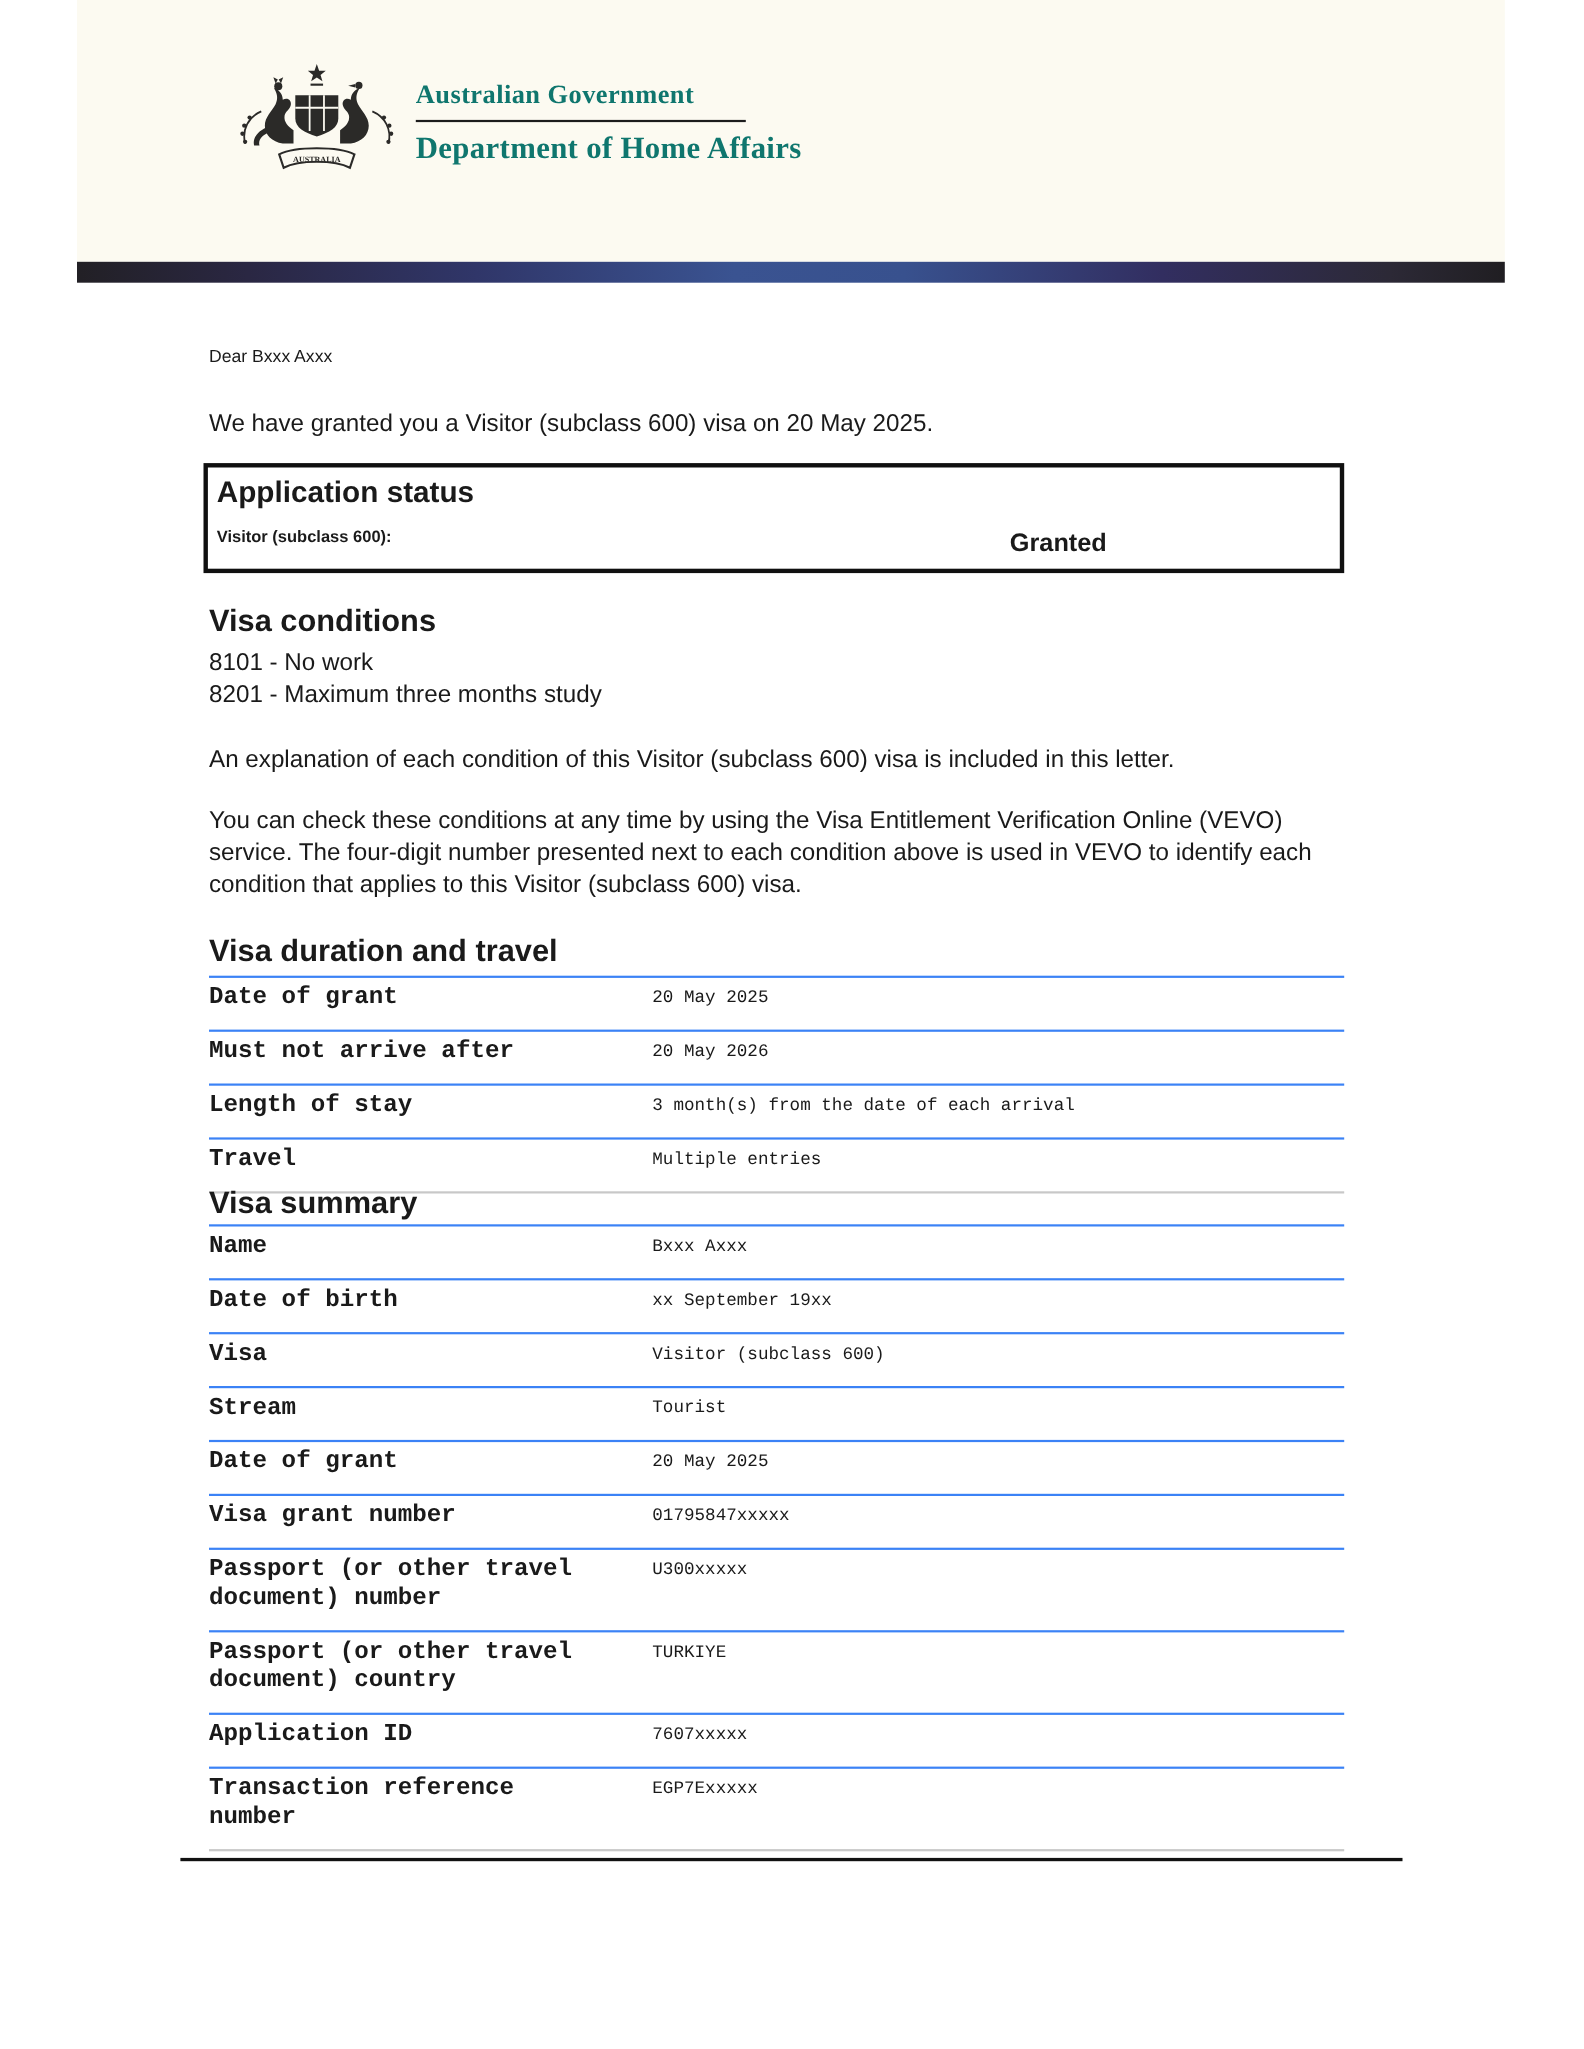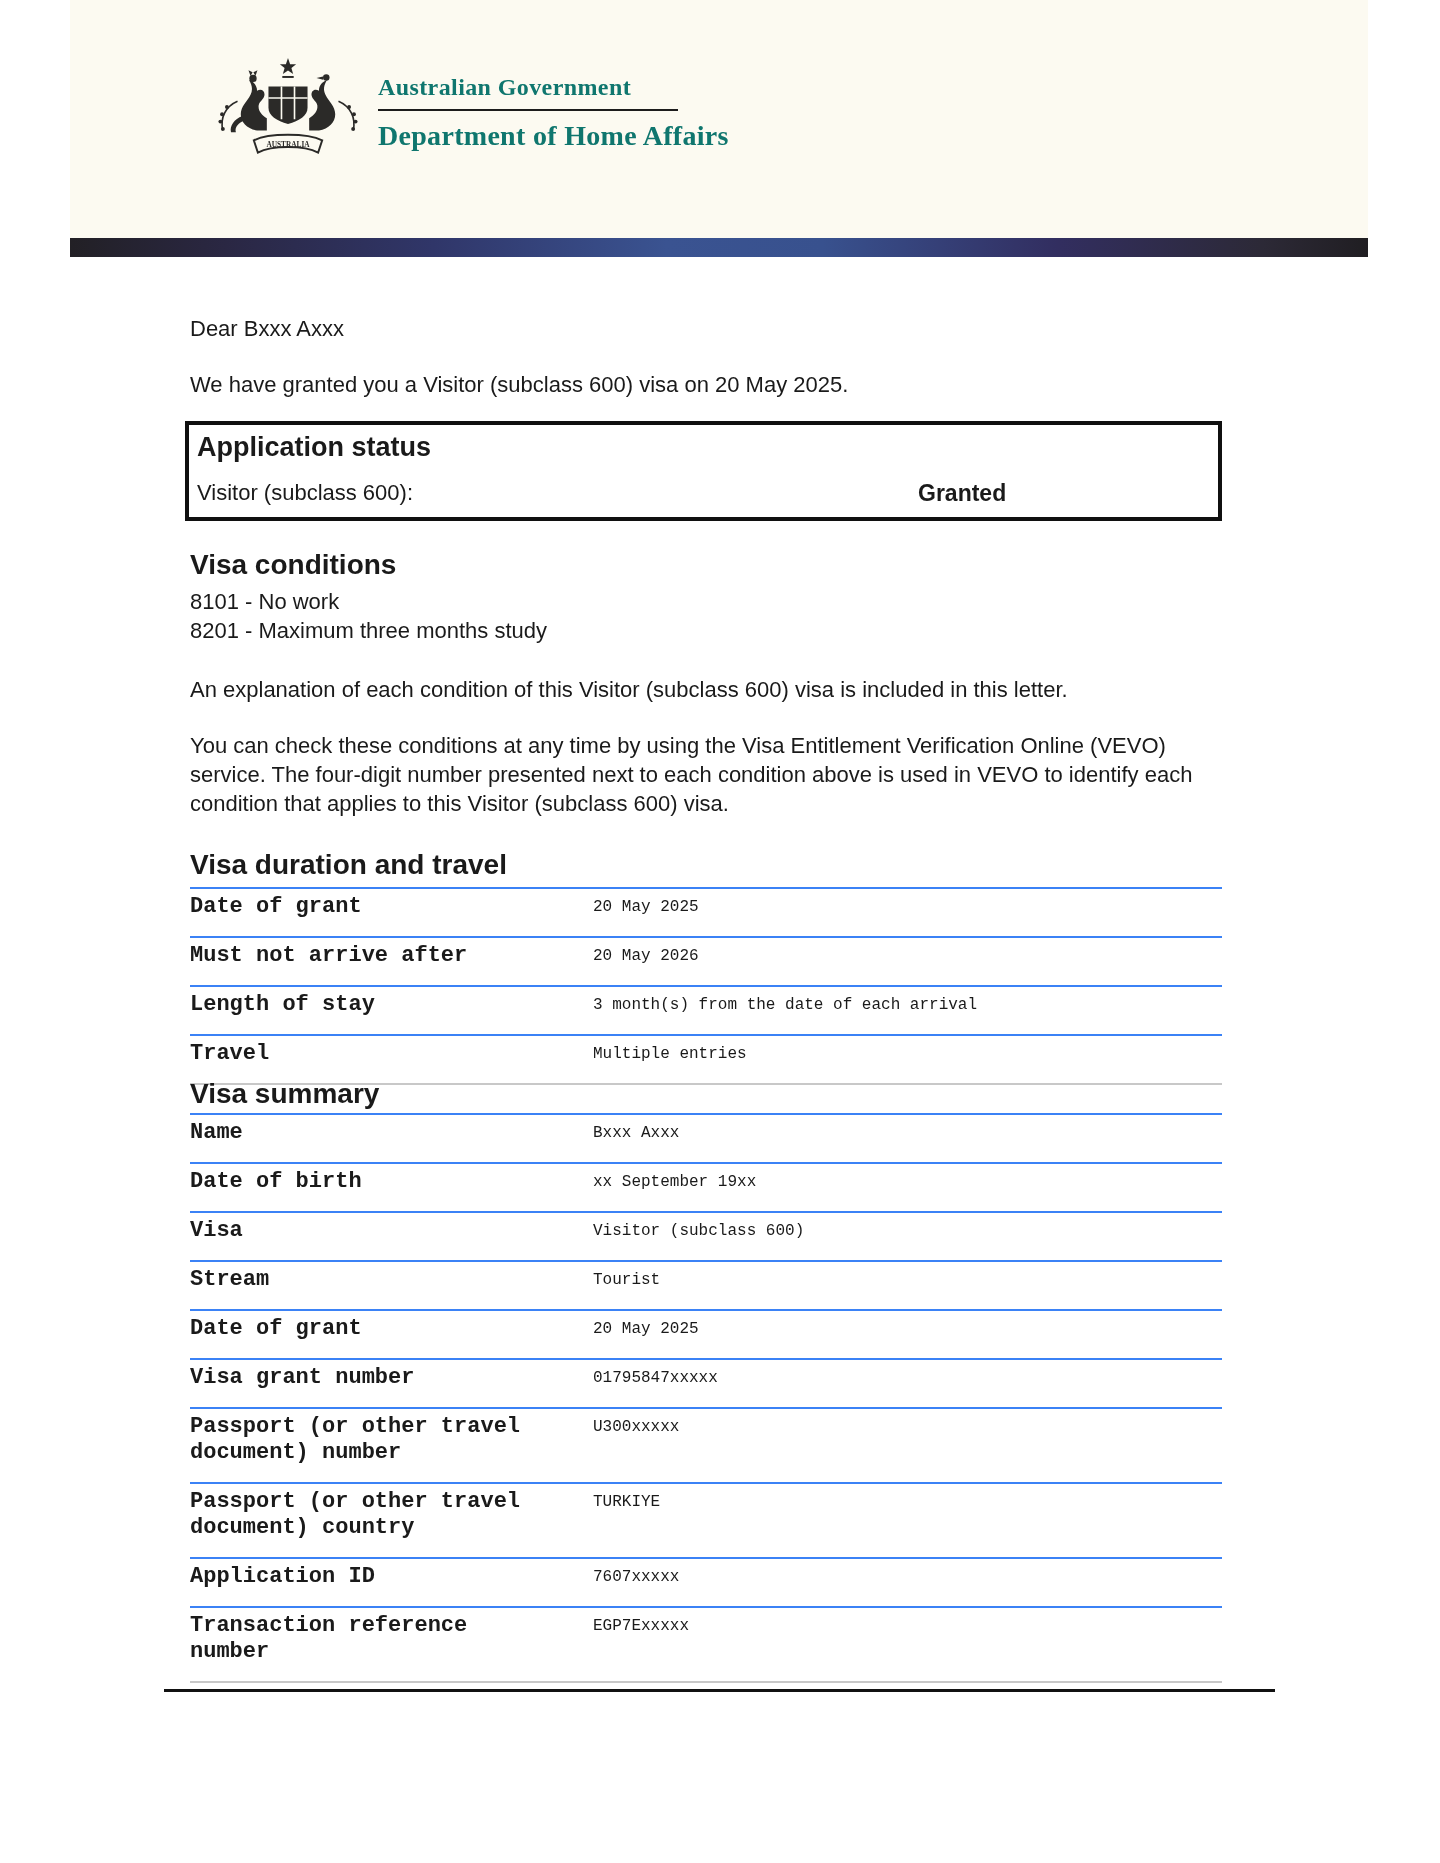--- a/index.html
+++ b/index.html
@@ -12,28 +12,28 @@
   .coat-of-arms { position:absolute; left:136px; top:54px; width:164px; height:114px; }
   .gov-block { position:absolute; left:308px; top:74px; font-family:"Liberation Serif", serif; color:#0f766e; }
   .gov-agency { font-size:24px; font-weight:bold; letter-spacing:0.4px; }
   .gov-divider { width:300px; height:2px; background:#1c1c1c; margin:8px 0 9px 0; }
   .gov-dept { font-size:28px; font-weight:bold; letter-spacing:0.3px; }
   .gradient-bar {
     position:absolute; left:70px; top:238px; width:1298px; height:19px;
     background:linear-gradient(90deg,#222025 0%,#2a2743 12%,#303669 28%,#3a5391 46%,#38518e 58%,#322e60 76%,#2c2936 92%,#201e22 100%);
   }
   
-  .salutation { position:absolute; left:190px; top:316px; font-size:22px; }
+  .salutation { position:absolute; left:190px; top:316px; font-size:16px; }
   .intro { position:absolute; left:190px; top:372px; font-size:22px; }
   .status-box {
     position:absolute; left:185px; top:421px; width:1037px; height:100px;
     border:4px solid #101010; box-sizing:border-box; background:#ffffff;
   }
   .status-title { position:absolute; left:8px; top:7px; font-size:27px; font-weight:bold; }
-  .status-label { position:absolute; left:8px; top:55px; font-size:22px; }
+  .status-label { position:absolute; left:8px; top:55px; font-size:15px;font-weight:bold; }
   .status-value { position:absolute; left:729px; top:55px; font-size:23px; font-weight:bold; }
   .section-title { position:absolute; left:190px; font-size:28px; font-weight:bold; }
   .t-conditions { top:549px; }
   .cond-list { position:absolute; left:190px; top:587px; font-size:22px; line-height:29px; }
   .para { position:absolute; left:190px; width:1052px; font-size:22px; line-height:29px; }
   .p-explanation { top:675px; }
   .p-vevo { top:731px; }
   .t-duration { top:849px; }
   .t-summary { top:1078px; }
   

